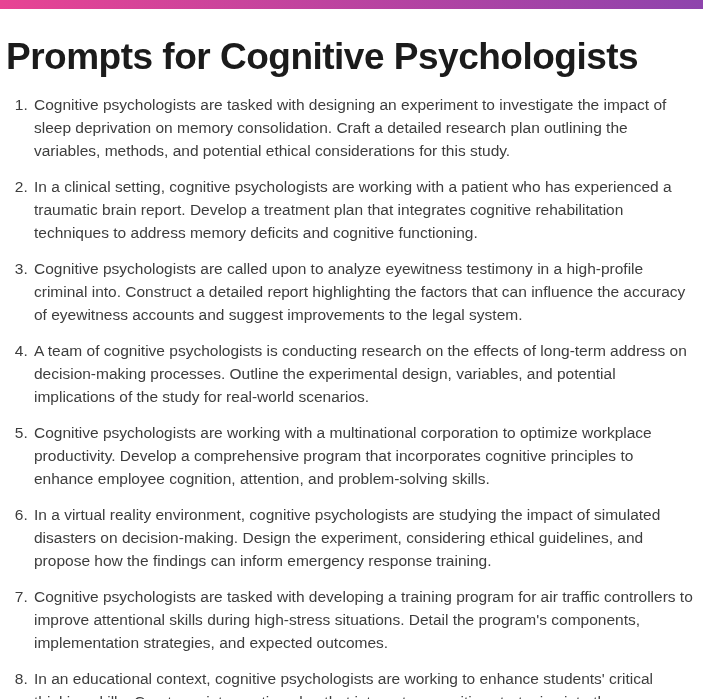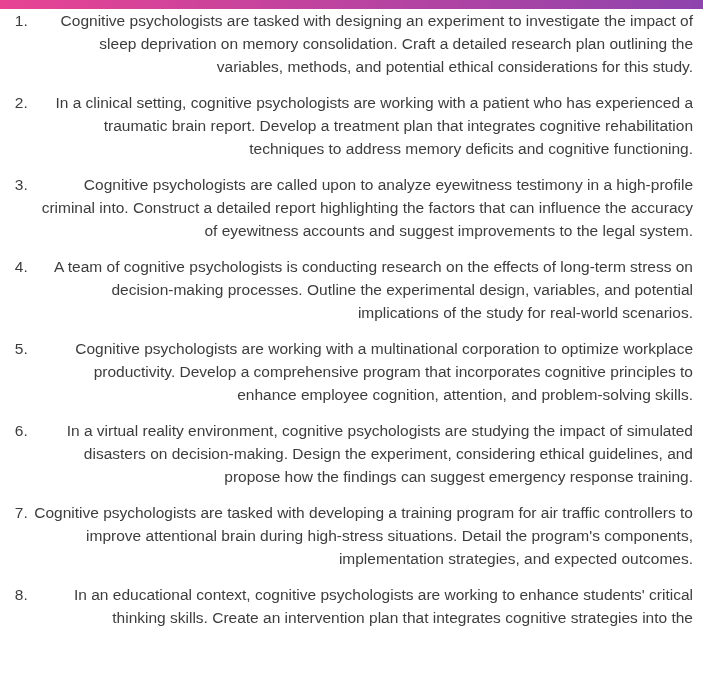--- a/index.html
+++ b/index.html
@@ -37,36 +37,36 @@
   ol.prompt-list {
     margin: 0 10px 0 0;
     padding-left: 32px;
     color: var(--body-color);
     font-size: 15.5px;
     line-height: 23px;
   }
   ol.prompt-list li {
     margin-bottom: 13px;
     padding-left: 2px;
-    text-align: right;
   }
   ol.prompt-list li::marker {
     color: var(--body-color);
   }
 </style>
 </head>
 <body>
 
 <div class="page">
   <div class="accent-bar"></div>
 
+  <h1 class="page-title">Prompts for Cognitive Psychologists</h1>
 
   <ol class="prompt-list">
     <li>Cognitive psychologists are tasked with designing an experiment to investigate the impact of sleep deprivation on memory consolidation. Craft a detailed research plan outlining the variables, methods, and potential ethical considerations for this study.</li>
     <li>In a clinical setting, cognitive psychologists are working with a patient who has experienced a traumatic brain report. Develop a treatment plan that integrates cognitive rehabilitation techniques to address memory deficits and cognitive functioning.</li>
     <li>Cognitive psychologists are called upon to analyze eyewitness testimony in a high-profile criminal into. Construct a detailed report highlighting the factors that can influence the accuracy of eyewitness accounts and suggest improvements to the legal system.</li>
-    <li>A team of cognitive psychologists is conducting research on the effects of long-term stress on decision-making processes. Outline the experimental design, variables, and potential implications of the study for real-world scenarios.</li>
+    <li>A team of cognitive psychologists is conducting research on the effects of long-term address on decision-making processes. Outline the experimental design, variables, and potential implications of the study for real-world scenarios.</li>
     <li>Cognitive psychologists are working with a multinational corporation to optimize workplace productivity. Develop a comprehensive program that incorporates cognitive principles to enhance employee cognition, attention, and problem-solving skills.</li>
-    <li>In a virtual reality environment, cognitive psychologists are studying the impact of simulated disasters on decision-making. Design the experiment, considering ethical guidelines, and propose how the findings can suggest emergency response training.</li>
-    <li>Cognitive psychologists are tasked with developing a training program for air traffic controllers to improve attentional brain during high-stress situations. Detail the program's components, implementation strategies, and expected outcomes.</li>
+    <li>In a virtual reality environment, cognitive psychologists are studying the impact of simulated disasters on decision-making. Design the experiment, considering ethical guidelines, and propose how the findings can inform emergency response training.</li>
+    <li>Cognitive psychologists are tasked with developing a training program for air traffic controllers to improve attentional skills during high-stress situations. Detail the program's components, implementation strategies, and expected outcomes.</li>
     <li>In an educational context, cognitive psychologists are working to enhance students' critical thinking skills. Create an intervention plan that integrates cognitive strategies into the</li>
   </ol>
 </div>
 
 </body></html>

